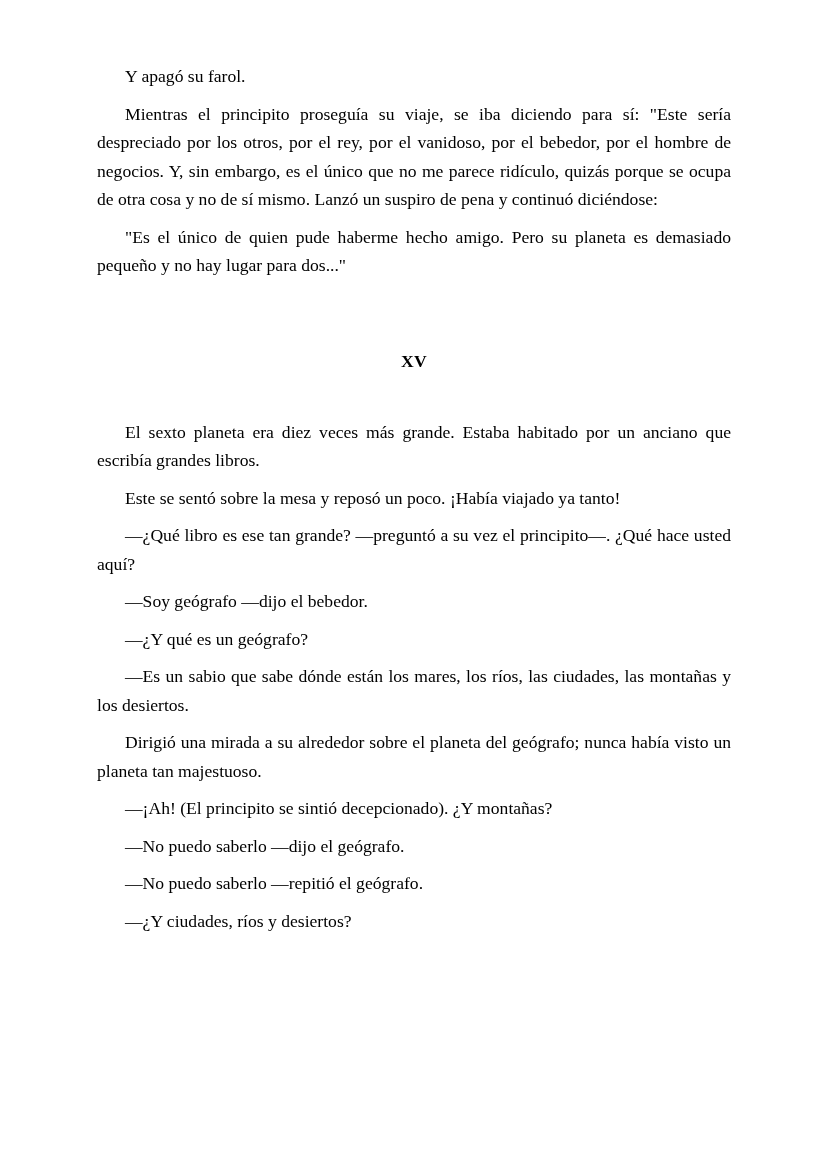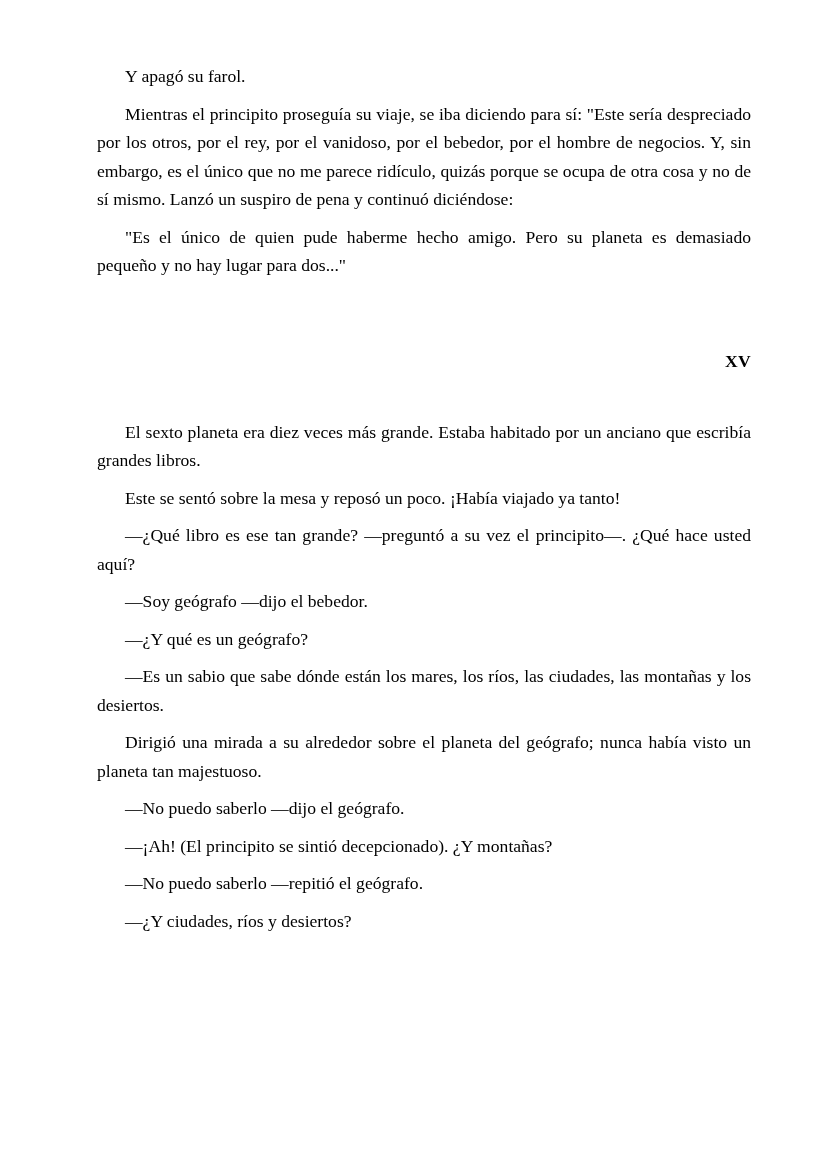--- a/index.html
+++ b/index.html
@@ -11,34 +11,34 @@
     width: 828px;
     height: 1171px;
     font-family: "Liberation Serif", "DejaVu Serif", serif;
     color: #000000;
     overflow: hidden;
   }
   .page {
     box-sizing: border-box;
     width: 828px;
     height: 863px;
-    padding: 62px 77px 0 97px;
+    padding: 62px 97px 0 97px;
     position: relative;
   }
   .para {
     font-size: 17.6px;
     line-height: 1.62;
     text-align: justify;
     text-justify: inter-word;
     margin: 0 0 9px 0;
     text-indent: 28px;
     hyphens: none;
   }
   .chapter {
-    text-align: right;
+    text-align: center;
     font-size: 17.6px;
     font-weight: bold;
     margin: 0;
     padding: 0;
     letter-spacing: 0.3px;
   }
   .gap-before-chapter {
     height: 62px;
   }
   .gap-after-chapter {
@@ -58,18 +58,18 @@
   <h2 class="chapter">XV</h2>
   <div class="gap-after-chapter"></div>
 
   <p class="para">El sexto planeta era diez veces más grande. Estaba habitado por un anciano que escribía grandes libros.</p>
   <p class="para">Este se sentó sobre la mesa y reposó un poco. ¡Había viajado ya tanto!</p>
   <p class="para">—¿Qué libro es ese tan grande? —preguntó a su vez el principito—. ¿Qué hace usted aquí?</p>
   <p class="para">—Soy geógrafo —dijo el bebedor.</p>
   <p class="para">—¿Y qué es un geógrafo?</p>
   <p class="para">—Es un sabio que sabe dónde están los mares, los ríos, las ciudades, las montañas y los desiertos.</p>
   <p class="para">Dirigió una mirada a su alrededor sobre el planeta del geógrafo; nunca había visto un planeta tan majestuoso.</p>
+  <p class="para">—¡Ah! (El principito se sintió decepcionado). ¿Y montañas?</p>
   <p class="para">—No puedo saberlo —dijo el geógrafo.</p>
-  <p class="para">—¡Ah! (El principito se sintió decepcionado). ¿Y montañas?</p>
   <p class="para">—No puedo saberlo —repitió el geógrafo.</p>
   <p class="para">—¿Y ciudades, ríos y desiertos?</p>
 
 </div>
 
 </body></html>

